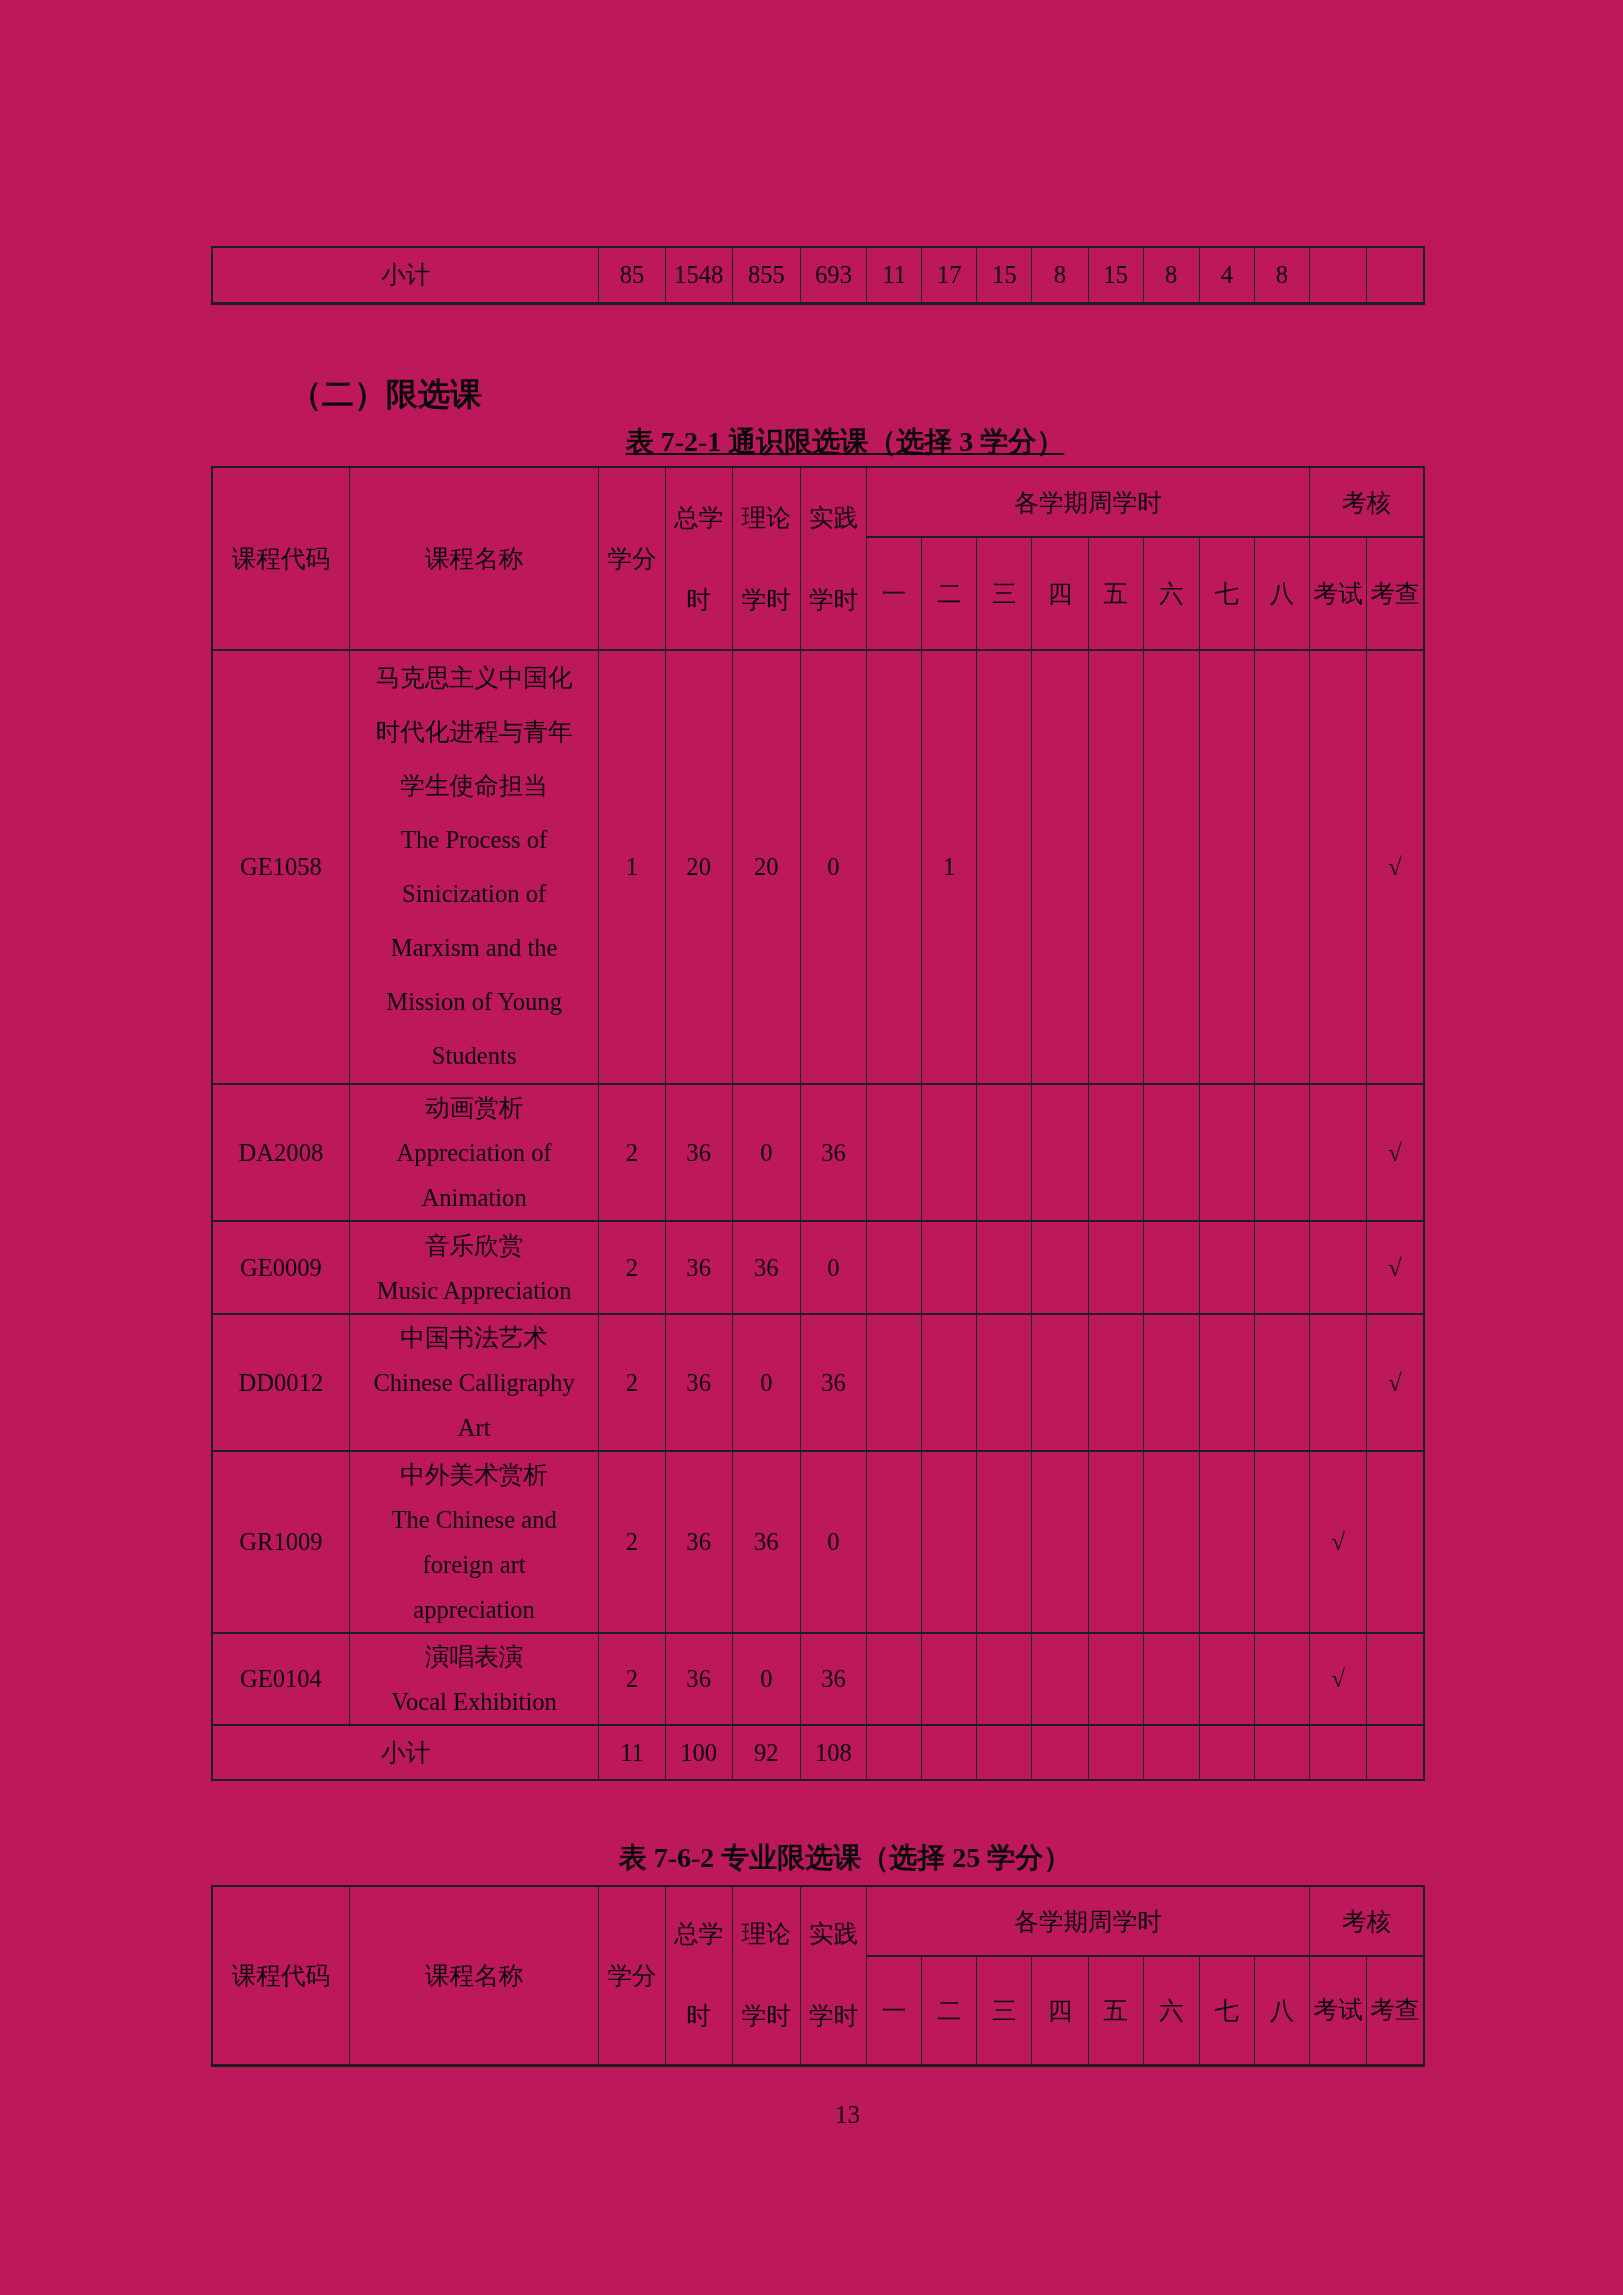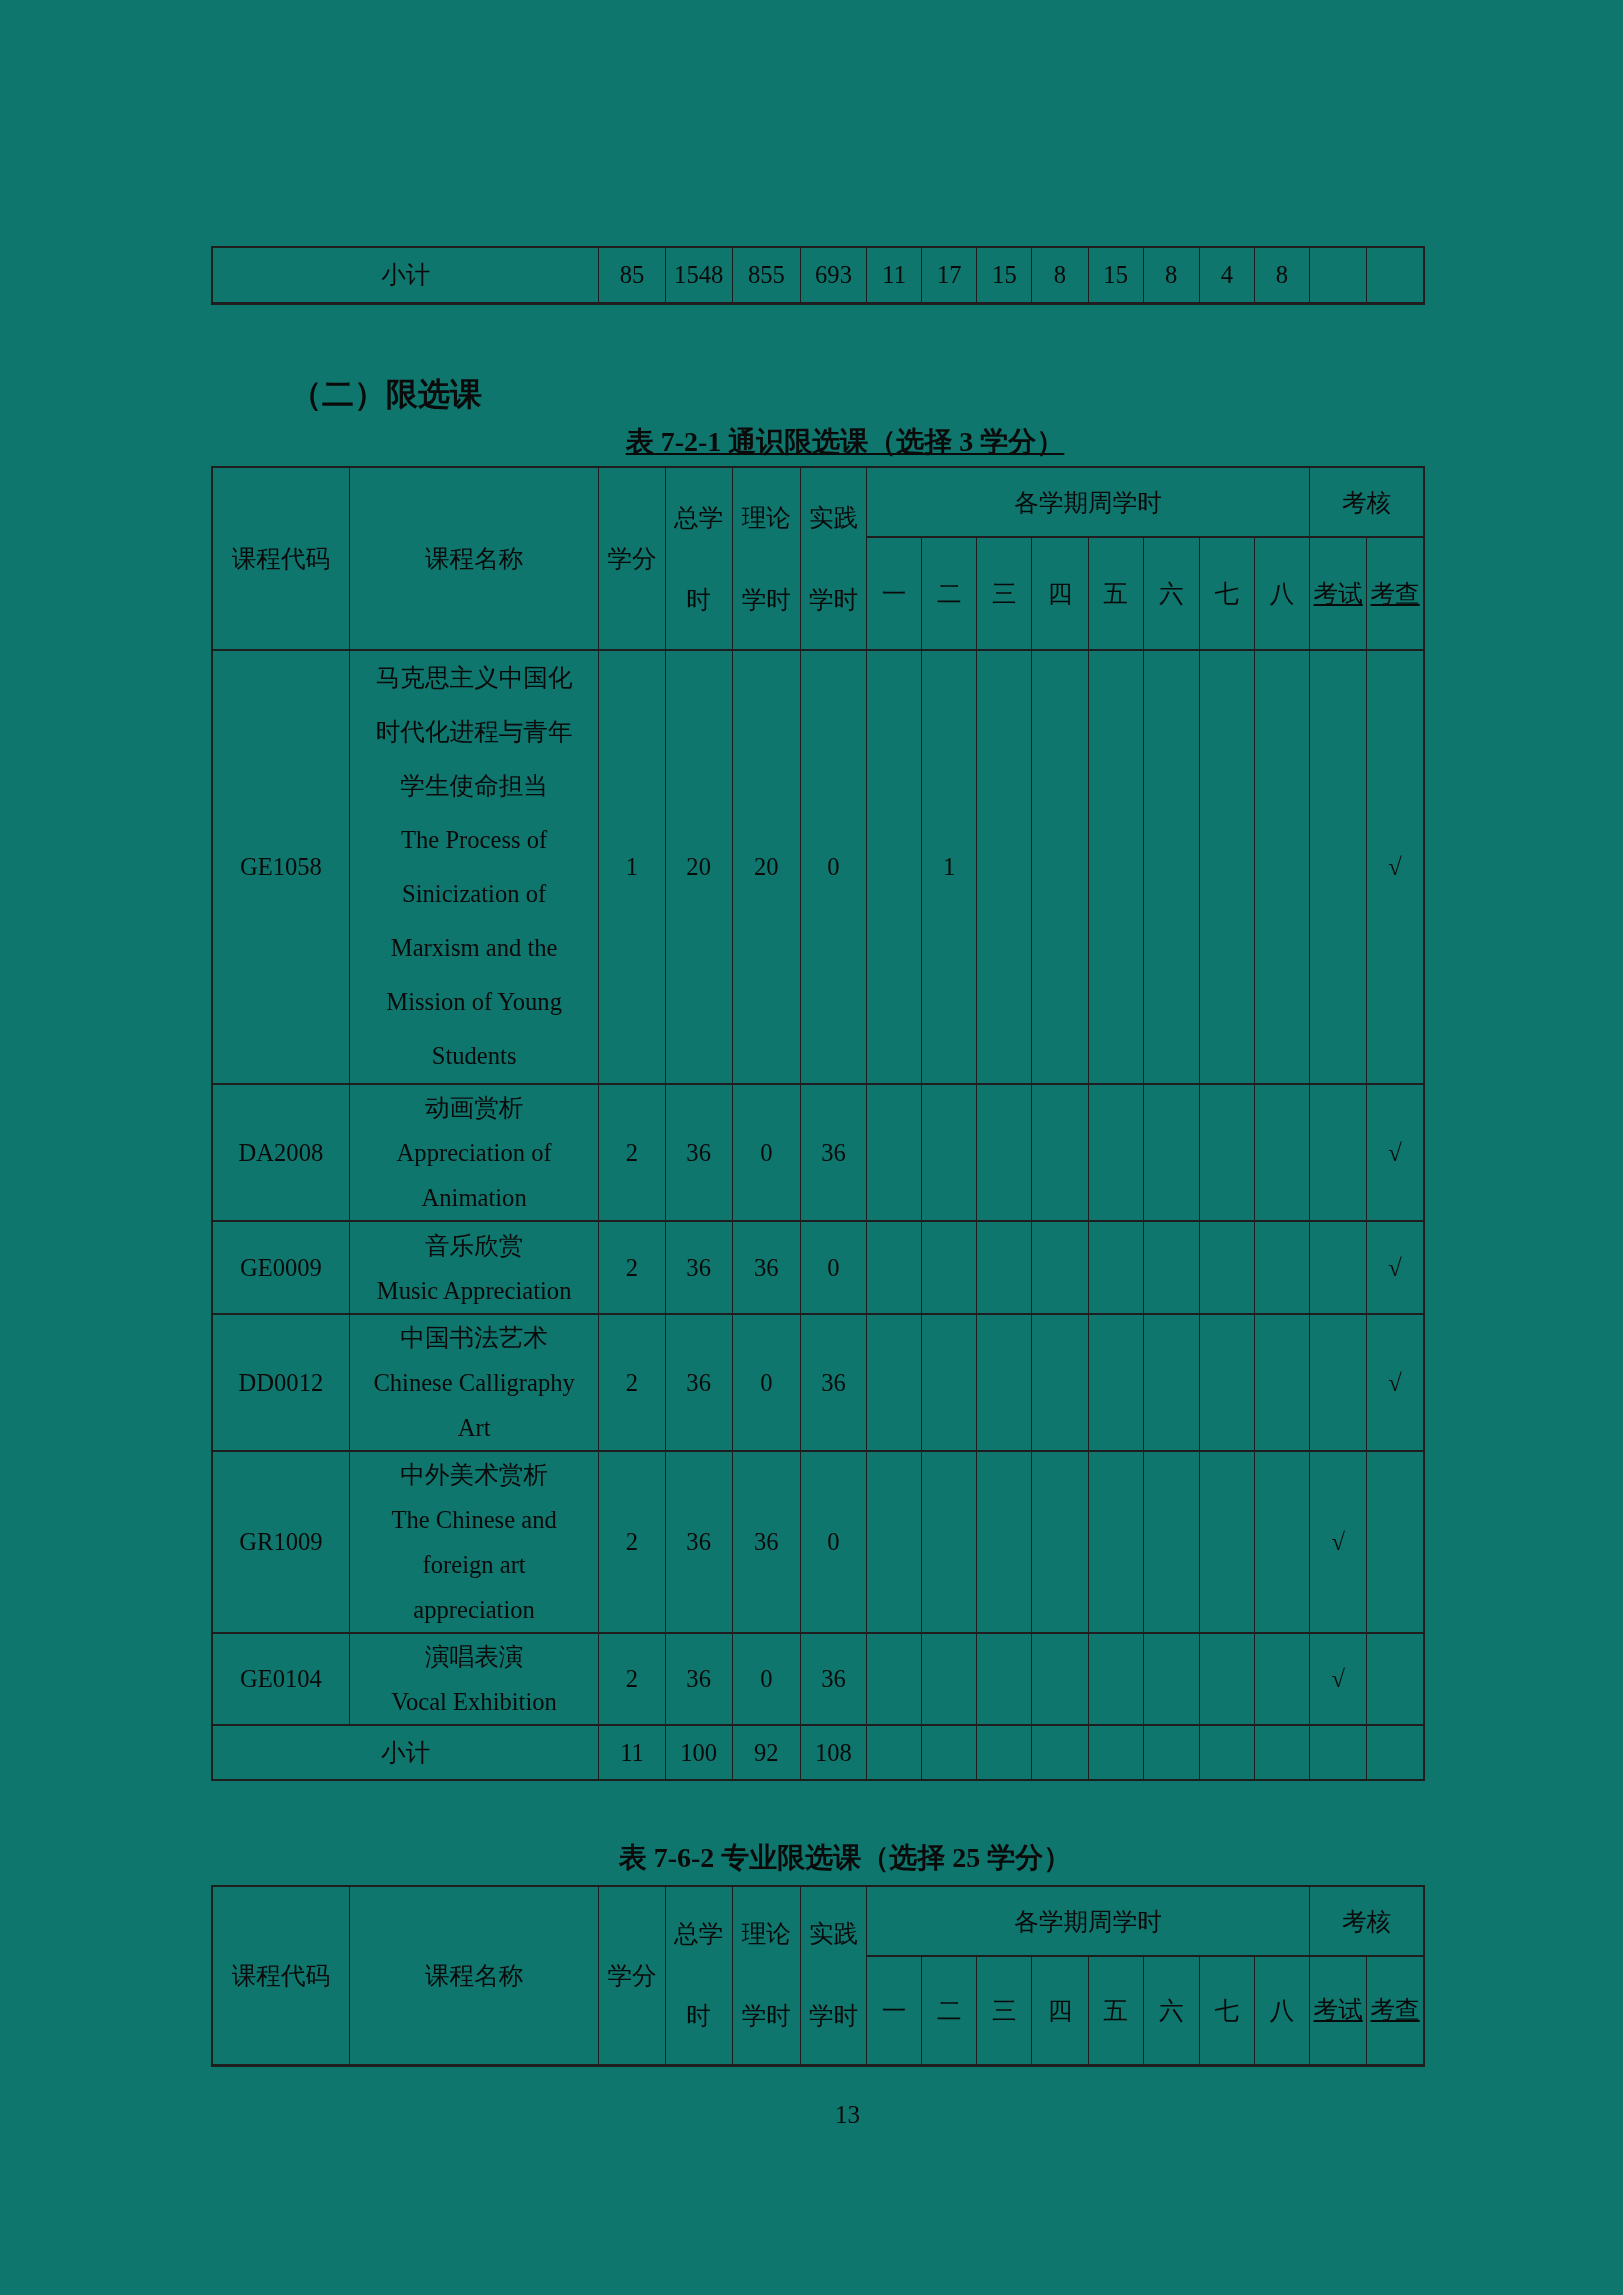--- a/index.html
+++ b/index.html
@@ -1,17 +1,17 @@
 <!DOCTYPE html>
 <html style="font-size:12.7px"><head>
 <meta charset="utf-8">
 <style>
   html,body { margin:0; padding:0; background:#ffffff; }
   .page {
-    position:relative; width:1623px; height:2295px; background:#0f766e;
+    position:relative; width:1623px; height:2295px; background:#be185d;
     font-family:"Liberation Serif","DejaVu Serif",serif; color:#0a0a0a;
   }
   table { border-collapse:collapse; table-layout:fixed; }
   td {
     border:1.6px solid #1e1e1e; text-align:center; vertical-align:middle;
     padding:0; font-size:24.6px; overflow:hidden;
   }
 
   
   .ctable { position:absolute; left:211px; top:246px; width:1214px;
@@ -29,21 +29,21 @@
   
   .course-table { position:absolute; left:211px; width:1214px; border:2.4px solid #1e1e1e; }
   .t1 { top:466px; }
   .t2 { top:1885px; border-bottom-width:3.2px; }
   .h1 { height:70px; }
   .t1 .h2 { height:113px; }
   .t2 .h2 { height:109px; }
   .h2 td { border-top-width:2.4px; }
   tbody td { border-top-width:2.4px; }
   .th-tall { line-height:82px; }
-  .th-two  { line-height:60px;text-decoration:underline; }
+  .th-two  { line-height:60px; }
   .r1 { height:432px; }
   .r2 { height:135px; }
   .r3 { height:93px; }
   .r4 { height:137px; }
   .r5 { height:174px; }
   .r6 { height:91px; }
   .rsub { height:55px; }
   .name-cell { line-height:45px; }
   .r1 .name-cell { line-height:54px; }
   .zh,.en { white-space:pre-line; }

